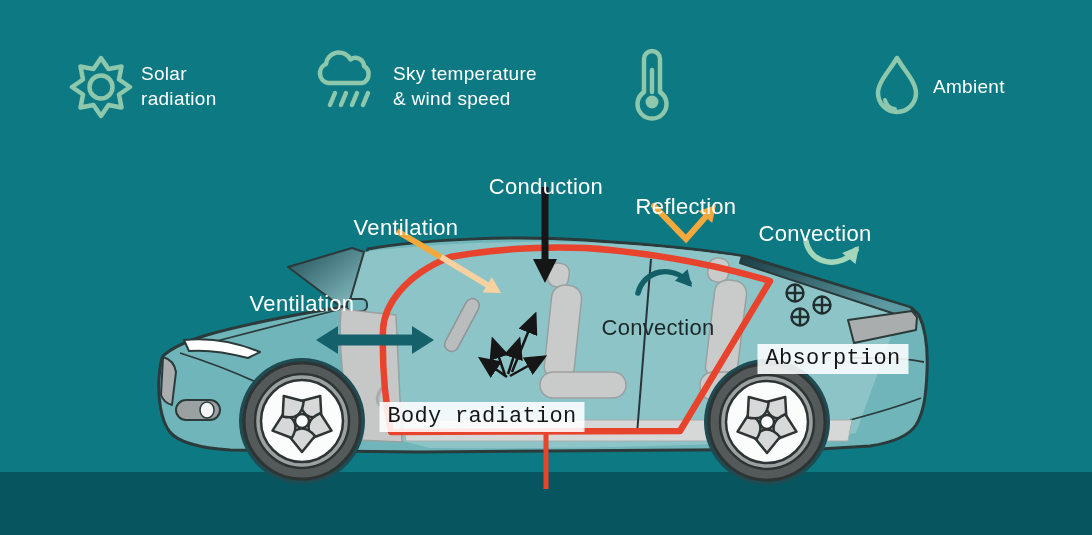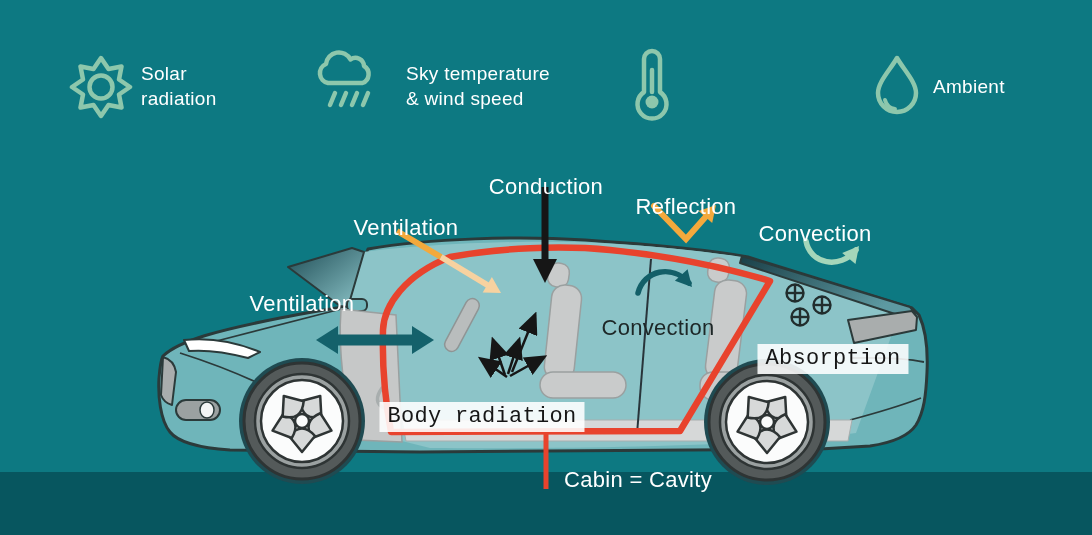--- a/index.html
+++ b/index.html
@@ -44,21 +44,21 @@
 
   <svg class="legend-icon" style="left:312px;top:46px" width="72" height="72" viewBox="-36 -33 72 72">
     <path d="M -20,4 A 10,10 0 0 1 -22,-15 A 13,13 0 0 1 2.5,-19.5 A 8.5,8.5 0 0 1 16,-13 A 9.5,9.5 0 0 1 14.5,4 Z" fill="none" stroke="#8dc7ac" stroke-width="4.5" stroke-linejoin="round" stroke-linecap="round"></path>
     <g stroke="#8dc7ac" stroke-width="4.5" stroke-linecap="round">
       <line x1="-18" y1="26" x2="-13" y2="14"></line>
       <line x1="-7" y1="26" x2="-2" y2="14"></line>
       <line x1="4" y1="26" x2="9" y2="14"></line>
       <line x1="15" y1="26" x2="20" y2="14"></line>
     </g>
   </svg>
-  <div class="legend-label w148" style="left:406px;top:61px">Sky temperature &amp; wind speed</div>
+  <div class="legend-label w148" style="left:393px;top:61px">Sky temperature &amp; wind speed</div>
 
   <svg class="legend-icon" style="left:624px;top:47px" width="56" height="76" viewBox="-28 -38 56 76">
     <path d="M -8,-26 A 8,8 0 0 1 8,-26 L 8,7 A 14.5,14.5 0 1 1 -8,7 Z" fill="none" stroke="#8dc7ac" stroke-width="4.5" stroke-linejoin="round"></path>
     <line x1="0" y1="-15" x2="0" y2="7" stroke="#8dc7ac" stroke-width="4.5" stroke-linecap="round"></line>
     <circle cx="0" cy="17" r="6.5" fill="#8dc7ac"></circle>
   </svg>
 
   <svg class="legend-icon" style="left:864px;top:48px" width="66" height="76" viewBox="-33 -38 66 76">
     <path d="M 0,-28 C 7,-16 19,-4 19,7 A 19,19 0 1 1 -19,7 C -19,-4 -7,-16 0,-28 Z" fill="none" stroke="#8dc7ac" stroke-width="4.5" stroke-linejoin="round"></path>
     <path d="M -12,14 A 12,12 0 0 0 -2,23" fill="none" stroke="#8dc7ac" stroke-width="4" stroke-linecap="round"></path>
@@ -215,15 +215,14 @@
   </svg>
 
   <div class="lbl" style="left:406px;top:214px">Ventilation</div>
   <div class="lbl" style="left:546px;top:173px">Conduction</div>
   <div class="lbl" style="left:686px;top:193px">Reflection</div>
   <div class="lbl" style="left:815px;top:220px">Convection</div>
   <div class="lbl" style="left:302px;top:290px">Ventilation</div>
   <div class="lbl dark" style="left:658px;top:314px">Convection</div>
   <div class="lbl boxed" style="left:482px;top:403px">Body radiation</div>
   <div class="lbl boxed" style="left:833px;top:345px">Absorption</div>
-  <div class="lbl" style="left:638px;top:466px">Cabin = Cavity</div>
 
 </div>
 
 </body></html>

